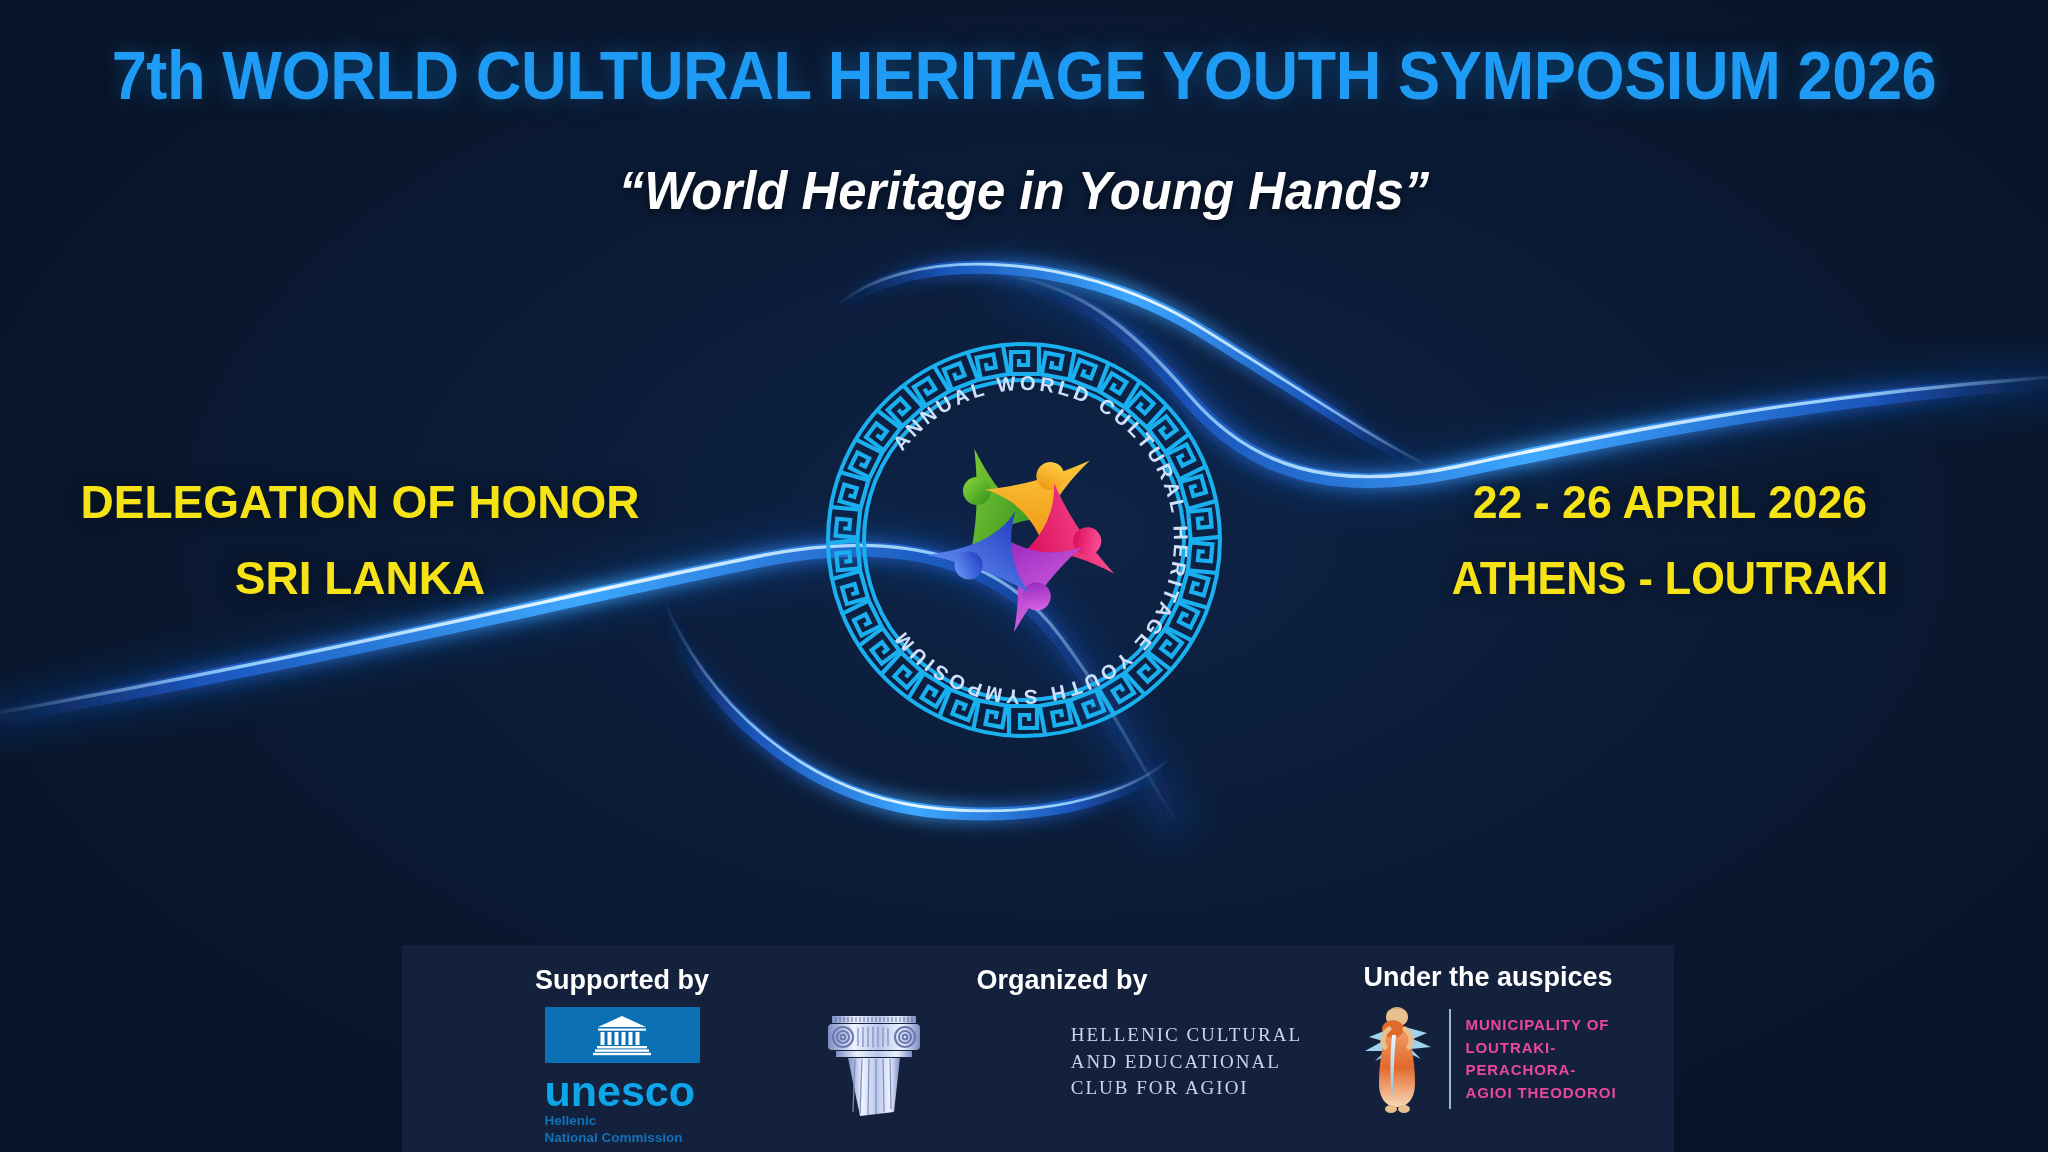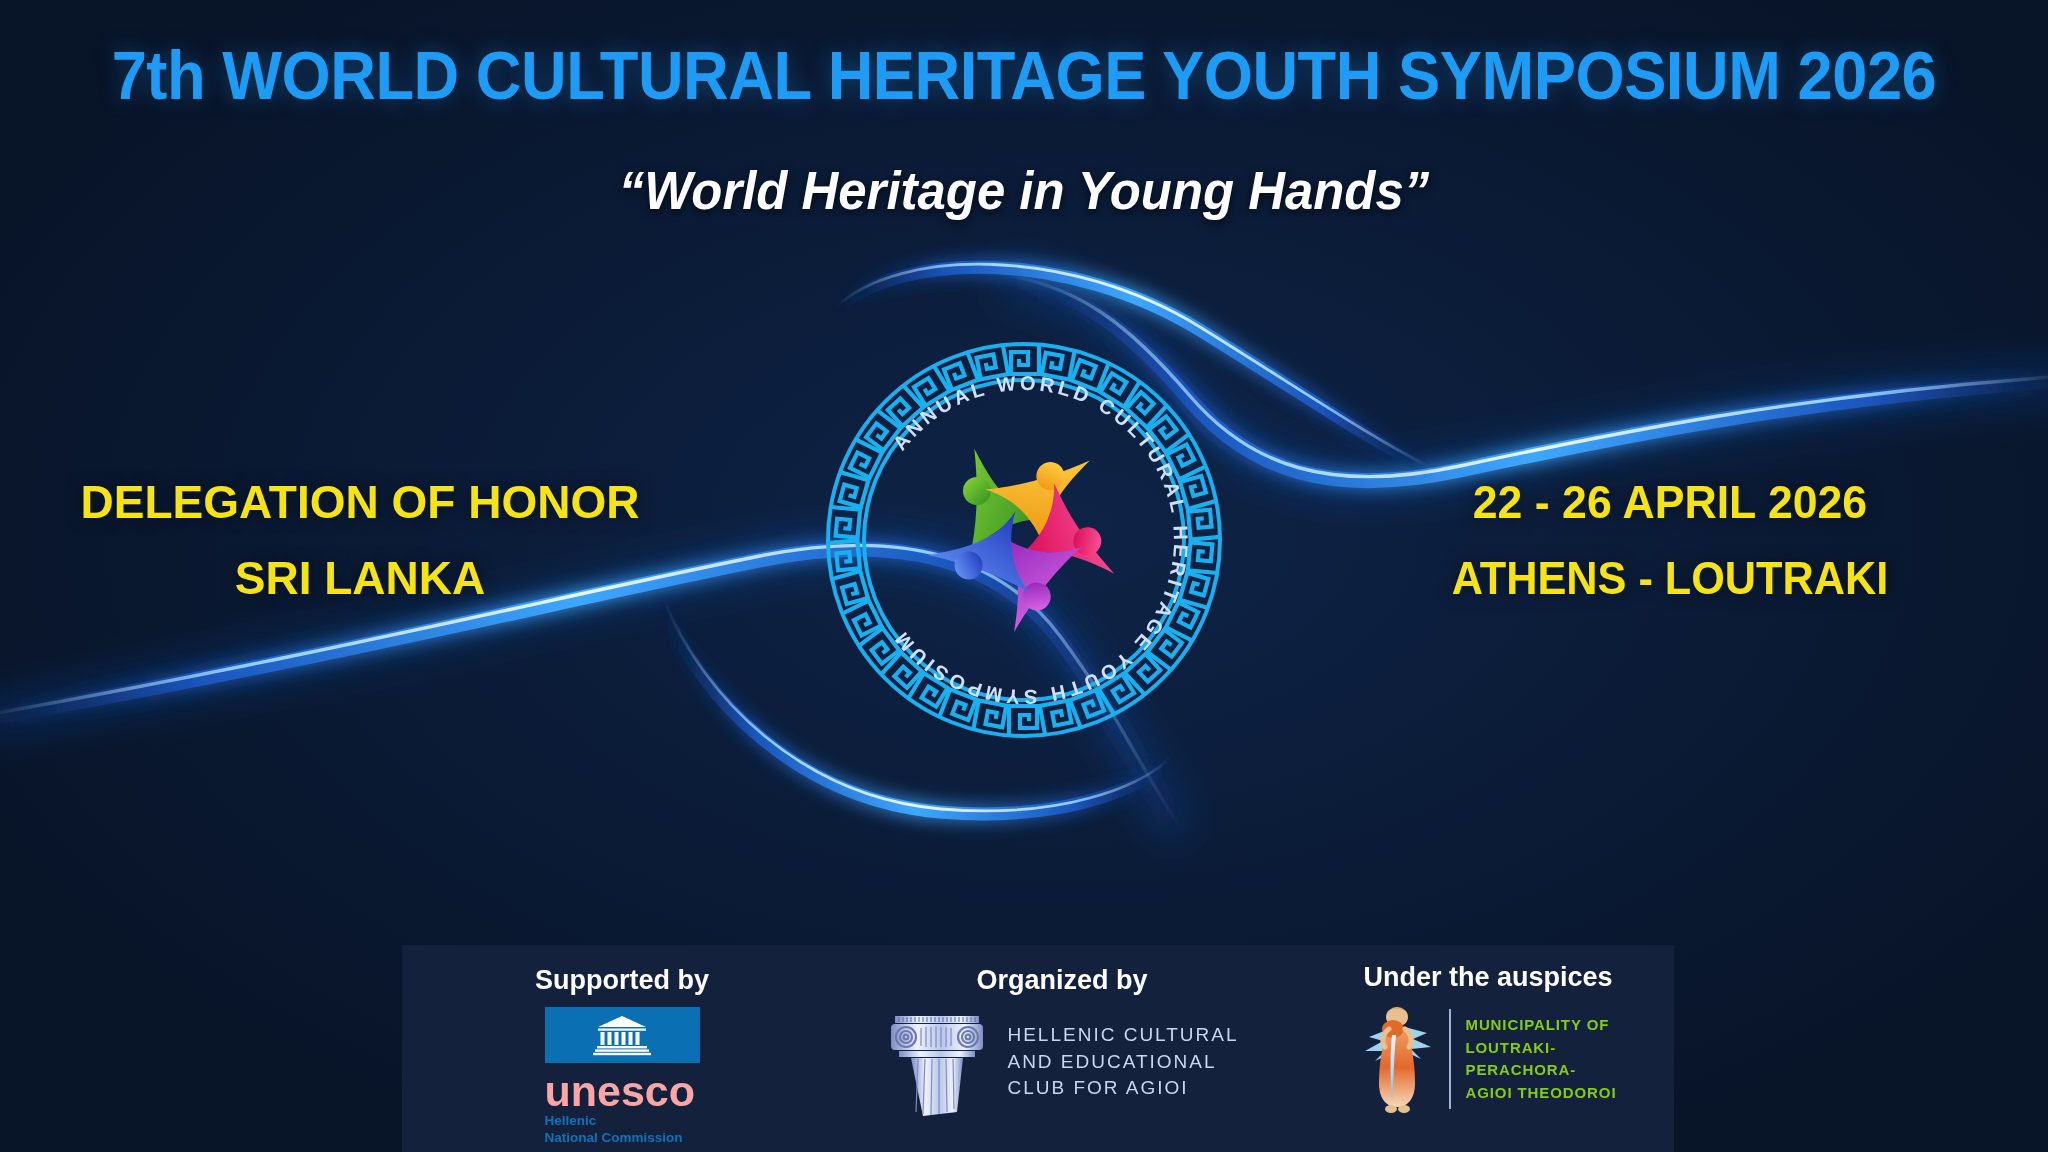--- a/index.html
+++ b/index.html
@@ -51,34 +51,34 @@
   .sponsor-col{position:absolute;top:0;height:207px;}
   .sponsor-heading{
     color:#ffffff;font-weight:bold;font-size:27px;text-align:center;
     white-space:nowrap;
   }
   
   #col-supported{left:10px;width:420px;}
   #col-supported .sponsor-heading{margin-top:20px;}
   #unesco-logo{margin:11px auto 0;width:155px;}
   #unesco-box{width:155px;height:56px;background:#0b6fb4;display:flex;align-items:center;justify-content:center;}
-  #unesco-word{margin-top:7px;font-weight:bold;font-size:43px;color:#fca5a5;
+  #unesco-word{margin-top:7px;font-weight:bold;font-size:43px;color:#0ea5e9;
     letter-spacing:0px;line-height:1;text-align:left;}
   #unesco-sub{font-size:13.5px;font-weight:bold;color:#1272b8;line-height:1.25;}
   
   #col-organized{left:420px;width:480px;}
   #col-organized .sponsor-heading{margin-top:20px;}
-  #org-row{display:flex;align-items:center;justify-content:center;margin-top:12px;gap:18px;}
+  #org-row{display:flex;align-items:center;justify-content:space-between;margin-top:12px;gap:18px;font-family:Liberation Serif, serif;}
   #org-text{font-size:19px;letter-spacing:2.0px;line-height:1.42;color:#c8d6ef;white-space:nowrap;}
   
   #col-auspices{left:900px;width:372px;}
   #col-auspices .sponsor-heading{margin-top:17px;}
   #aus-row{display:flex;align-items:center;justify-content:center;margin-top:10px;gap:0px;}
   #aus-divider{width:2px;height:100px;background:#9fb4d6;margin:0 14px;}
-  #aus-text{font-size:15px;font-weight:bold;letter-spacing:.9px;line-height:1.5;color:#84cc16;white-space:nowrap;}
+  #aus-text{font-size:15px;font-weight:bold;letter-spacing:.9px;line-height:1.5;color:#ec4899;white-space:nowrap;}
 </style>
 </head>
 <body>
 
 <div id="poster">
 
   <svg id="bgsvg" viewBox="0 0 2048 1152" preserveAspectRatio="none">
     <defs>
       <linearGradient id="rib" x1="0" y1="0" x2="1" y2="0">
         <stop offset="0" stop-color="#0d2d6e" stop-opacity="0"></stop>

